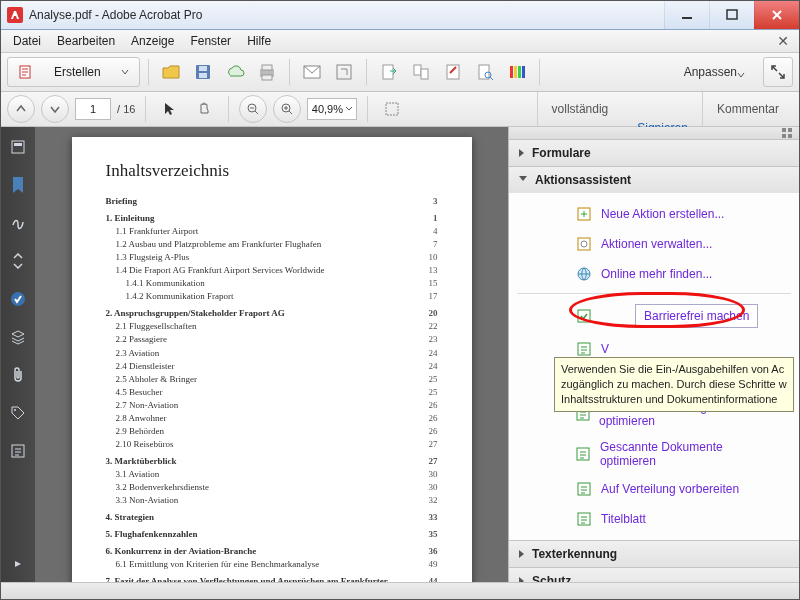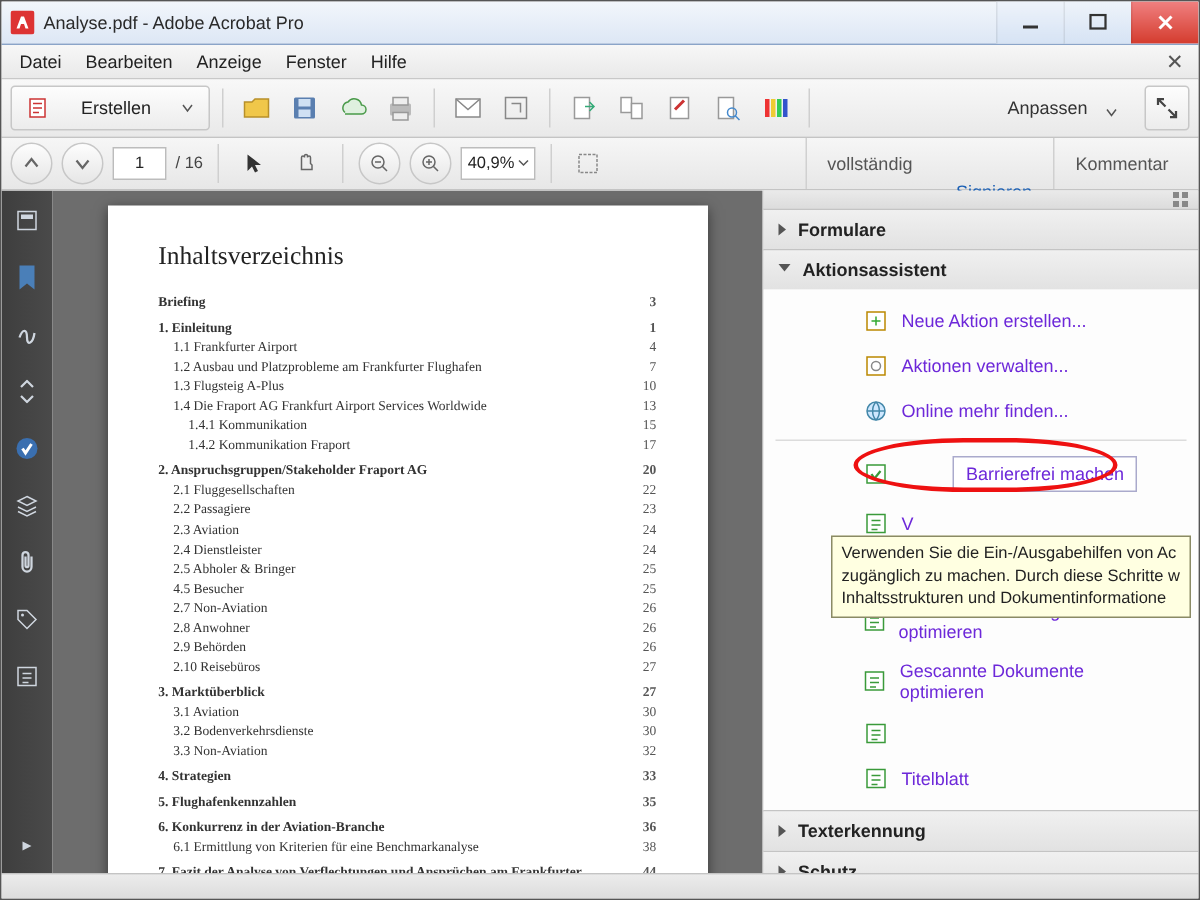--- a/index.html
+++ b/index.html
@@ -15,21 +15,21 @@
   .winbtn svg{pointer-events:none;}
   
   .menubar{height:22px;background:linear-gradient(#f7f7f7,#e9e9e9);border-bottom:1px solid #c8c8c8;display:flex;align-items:center;padding:0 4px;font-size:12px;}
   .menubar .mitem{padding:2px 8px;}
   .menubar .close-x{margin-left:auto;font-size:14px;color:#555;padding:0 6px;}
   
   .toolbar{height:38px;background:linear-gradient(#f8f8f8,#e9e9e9);border-bottom:1px solid #c4c4c4;display:flex;align-items:center;padding:0 6px;gap:4px;}
   .tbtn{width:28px;height:28px;display:flex;align-items:center;justify-content:center;border-radius:3px;}
   .create-btn{display:flex;align-items:center;gap:20px;height:28px;padding:0 10px;background:linear-gradient(#fdfdfd,#ececec);border:1px solid #c7c7c7;border-radius:3px;font-size:12px;}
   .sep{width:1px;height:26px;background:#cfcfcf;margin:0 4px;}
-  .anpassen{margin-left:auto;font-size:12px;color:#333;padding:0 8px;display:flex;align-items:flex-end;gap:12px;}
+  .anpassen{margin-left:auto;font-size:12px;color:#333;padding:0 8px;display:flex;align-items:flex-end;gap:0;}
   .expand-btn{width:28px;height:28px;display:flex;align-items:center;justify-content:center;border:1px solid #c7c7c7;border-radius:3px;background:linear-gradient(#fdfdfd,#ececec);margin-left:6px;}
   
   .toolbar2{height:34px;background:linear-gradient(#f6f6f6,#e7e7e7);border-bottom:1px solid #c4c4c4;display:flex;align-items:center;padding:0 6px;gap:6px;}
   .navbtn{width:26px;height:26px;border-radius:50%;background:linear-gradient(#fdfdfd,#e6e6e6);border:1px solid #c7c7c7;display:flex;align-items:center;justify-content:center;}
   .pagebox{width:34px;height:20px;border:1px solid #bcbcbc;background:#fff;text-align:center;font-size:11px;line-height:20px;}
   .pagecount{font-size:11px;color:#444;}
   .zoombox{width:48px;height:20px;border:1px solid #bcbcbc;background:#fff;text-align:center;font-size:11px;line-height:20px;display:flex;align-items:center;justify-content:center;gap:2px;}
   .right-cmds{margin-left:auto;display:flex;align-items:stretch;height:100%;}
   .cmd{padding:0 14px;display:flex;align-items:center;border-left:1px solid #d0d0d0;font-size:12px;color:#555;}
   .cmd.active{color:#1a5fb4;background:linear-gradient(#e8f0fb,#d3e3f7);margin-top:36px;}
@@ -423,21 +423,21 @@
             <div class="toc-row hd">
               <span class="txt lvl0">5. Flughafenkennzahlen</span>
               <span class="num">35</span>
             </div>
             <div class="toc-row hd">
               <span class="txt lvl0">6. Konkurrenz in der Aviation-Branche</span>
               <span class="num">36</span>
             </div>
             <div class="toc-row">
               <span class="txt lvl1">6.1 Ermittlung von Kriterien für eine Benchmarkanalyse</span>
-              <span class="num">38</span>
+              <span class="num">49</span>
             </div>
             <div class="toc-row hd">
               <span class="txt lvl0">7. Fazit der Analyse von Verflechtungen und Ansprüchen am Frankfurter Flughafen</span>
               <span class="num">44</span>
             </div>
           </div>
       </div>
     </div>
 
     <div class="sidepanel">
@@ -537,20 +537,21 @@
               </span>
               <span>Gescannte Dokumente optimieren</span>
             </div>
           <div class="action-item">
               <span class="aicon">
                 <svg width="16" height="16">
                   <rect x="2" y="2" width="12" height="12" fill="#fff" stroke="#3a9a3a"></rect>
                   <path d="M5 6h6M5 9h6M5 12h4" stroke="#3a9a3a"></path>
                 </svg>
               </span>
+              <span>Auf Verteilung vorbereiten</span>
             </div>
           <div class="action-item">
               <span class="aicon">
                 <svg width="16" height="16">
                   <rect x="2" y="2" width="12" height="12" fill="#fff" stroke="#3a9a3a"></rect>
                   <path d="M5 6h6M5 9h6M5 12h4" stroke="#3a9a3a"></path>
                 </svg>
               </span>
               <span>Titelblatt</span>
             </div>

